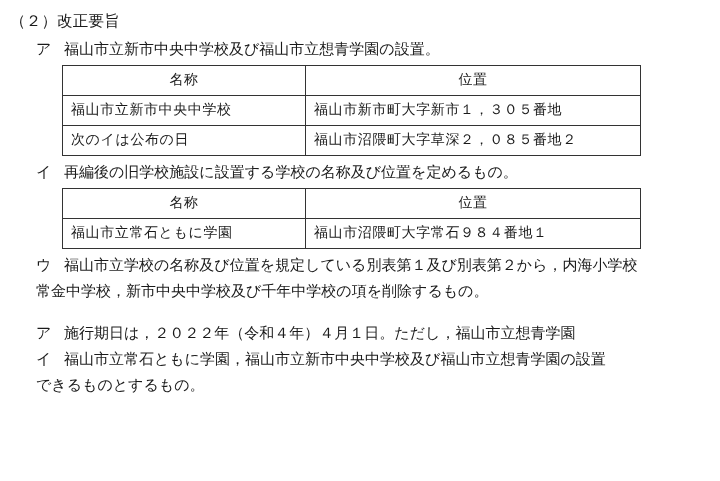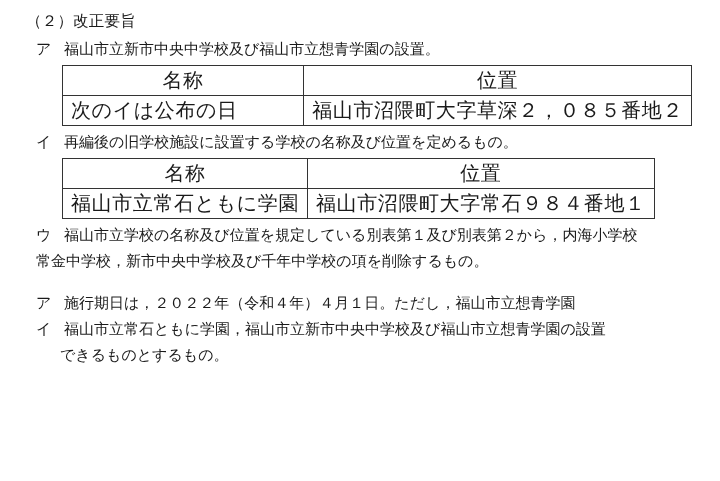--- a/index.html
+++ b/index.html
@@ -17,42 +17,42 @@
   .page {
     position: relative;
     width: 720px;
     height: 481px;
     box-sizing: border-box;
     padding: 8px 16px 0 10px;
   }
   .section-heading {
     font-size: 15.5px;
     line-height: 26px;
-    margin: 0 0 2px 16px;
+    margin: 0 0 2px 0;
     letter-spacing: 0.2px;
   }
   .hang-wrap {
     font-size: 15px;
     line-height: 26px;
     padding-left: 26px;
     position: relative;
   }
   .hang-wrap .marker {
     position: absolute;
     left: 26px;
     top: 0;
   }
   .hang-wrap .text {
     display: block;
     padding-left: 28px;
   }
   table.tbl {
     border-collapse: collapse;
     margin: 3px 12px 3px 52px;
-    font-size: 20px;
+    font-size: 14px;
   }
   table.tbl td, table.tbl th {
     border: 1px solid #333333;
     padding: 3px 8px 4px 8px;
     line-height: 22px;
     font-weight: normal;
     letter-spacing: 0.6px;
     white-space: nowrap;
   }
   table.tbl th {
@@ -79,20 +79,24 @@
     <div class="hang-wrap">
       <span class="marker">ア</span>
       <span class="text">福山市立新市中央中学校及び福山市立想青学園の設置。</span>
     </div>
 
     <table class="tbl">
       <tbody>
           <tr>
         <th class="name">名称</th>
         <th class="loc">位置</th>
+      </tr>
+      <tr>
+        <td class="name">福山市立新市中央中学校</td>
+        <td class="loc">福山市新市町大字新市１，３０５番地</td>
       </tr>
       <tr>
         <td class="name">次のイは公布の日</td>
         <td class="loc">福山市沼隈町大字草深２，０８５番地２</td>
       </tr>
     </tbody>
       </table>
 
     <div class="hang-wrap">
       <span class="marker">イ</span>
@@ -124,17 +128,17 @@
   <div>
 
     <div class="hang-wrap">
       <span class="marker">ア</span>
       <span class="text">施行期日は，２０２２年（令和４年）４月１日。ただし，福山市立想青学園</span>
     </div>
 
     <div class="hang-wrap">
       <span class="marker">イ</span>
       <span class="text">福山市立常石ともに学園，福山市立新市中央中学校及び福山市立想青学園の設置</span>
-      <span class="text" style="padding-left:0;margin-left:24px;">できるものとするもの。</span>
+      <span class="text" style="padding-left:0;">できるものとするもの。</span>
     </div>
   </div>
 
 </div>
 
 </body></html>

